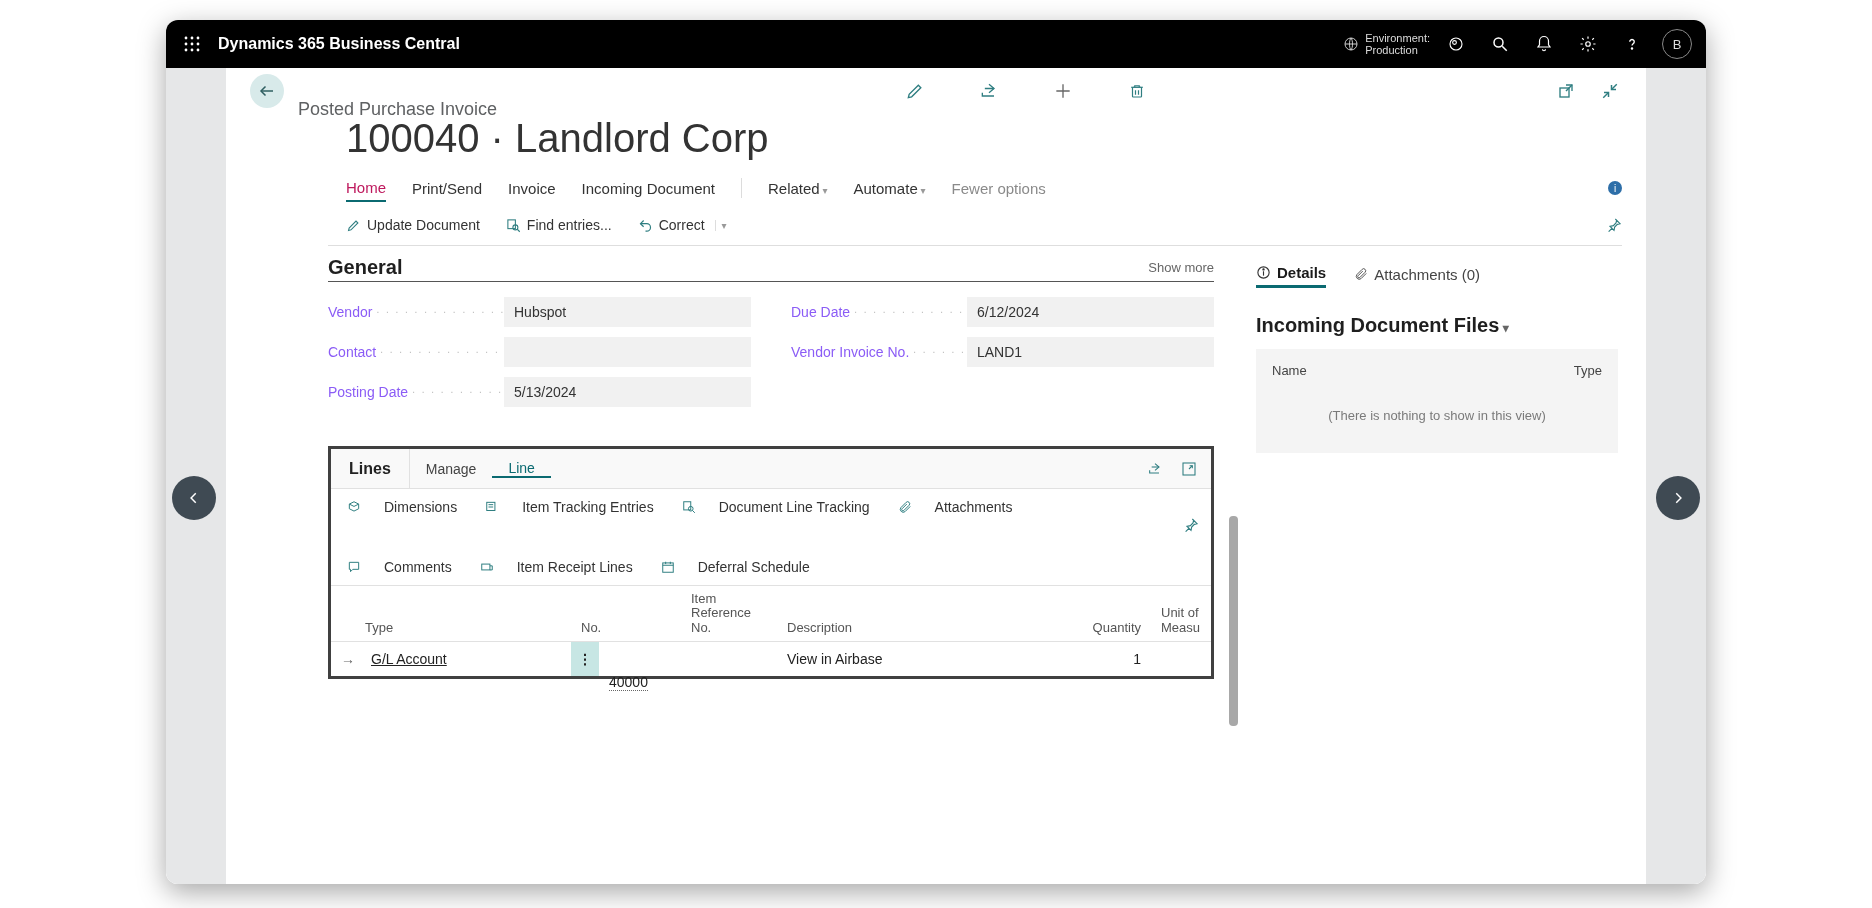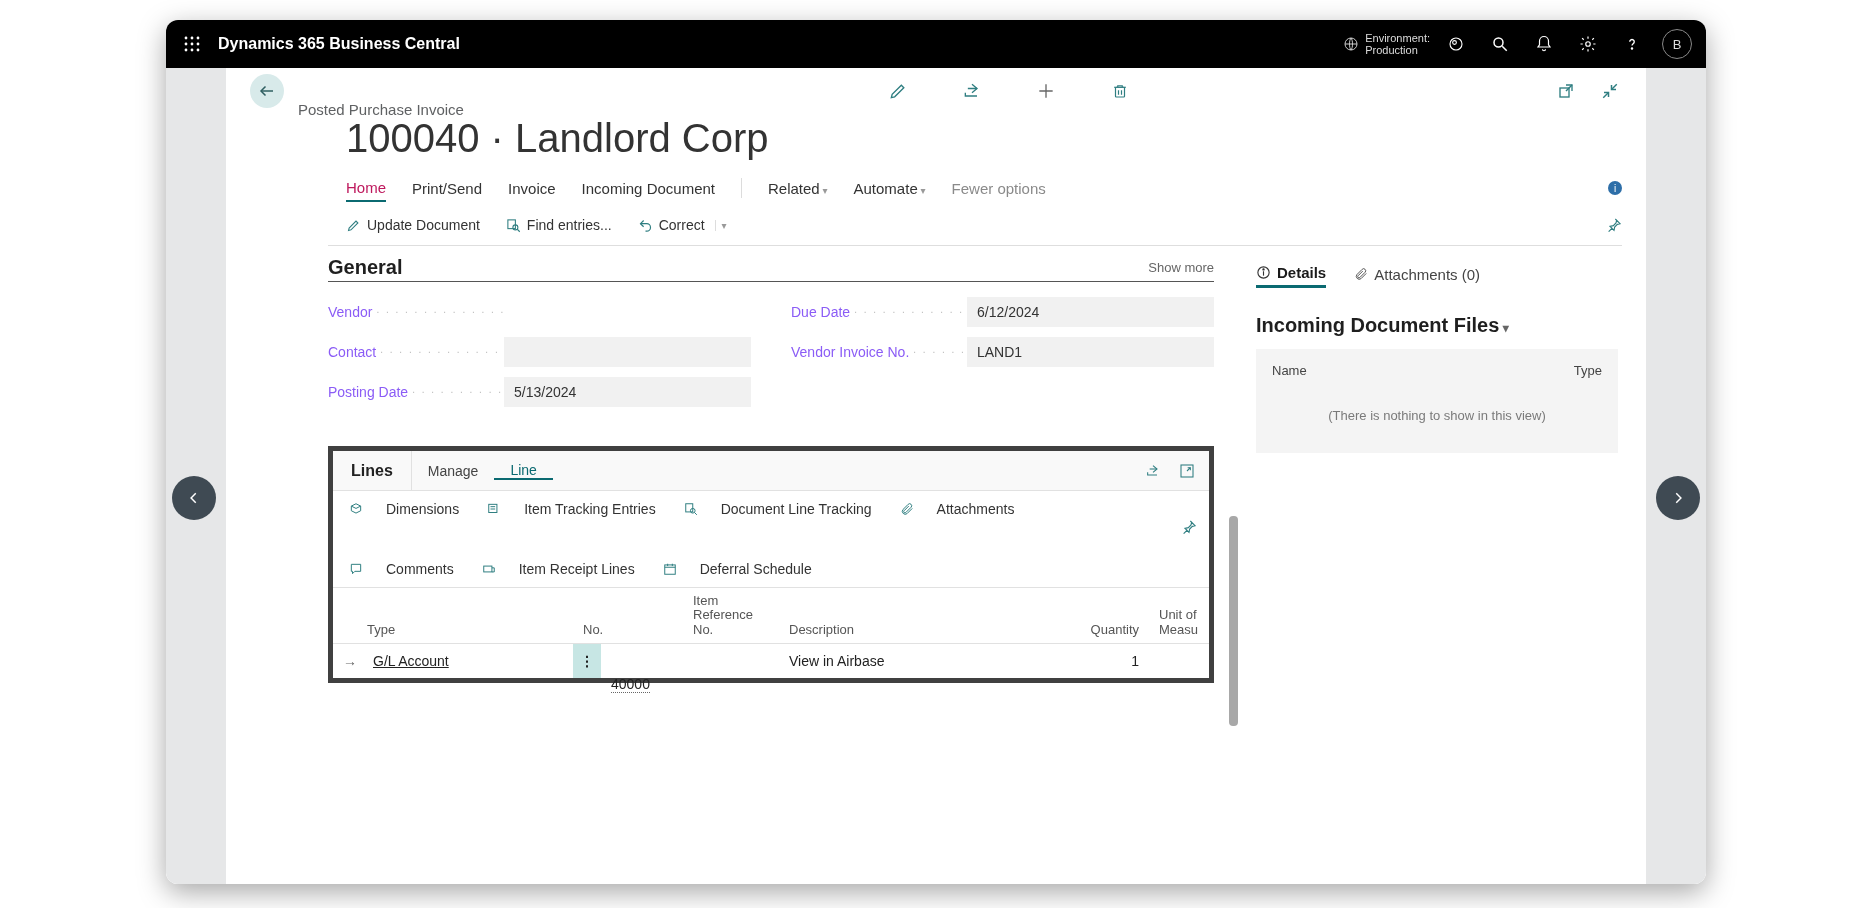--- a/index.html
+++ b/index.html
@@ -21,21 +21,21 @@
   .topbar .env .txt { display:flex; flex-direction:column; line-height:1.1; font-size:11px;}
   .topbar .avatar { width:30px; height:30px; border-radius:50%; border:1px solid #888; display:flex; align-items:center; justify-content:center; font-size:13px; color:#ddd; margin:0 8px;}
   
   .page { position: relative; height: calc(100% - 48px); background:#fff; display:flex; }
   .gutter { width:60px; background:#e6e7e8; }
   .center { flex:1; background:#fff; display:flex; flex-direction:column; position:relative; }
   .scrollbar { position:absolute; top:270px; right:0; width:9px; height:210px; background:#a8a8a8; border-radius:4px; }
   
   .doc-header-row { height:46px; display:flex; align-items:center; padding:0 24px; border-bottom:0; }
   .back-btn { width:34px; height:34px; border-radius:50%; background:#d8eaea; display:flex; align-items:center; justify-content:center; color:#2f7e81; cursor:pointer; margin-right:14px;}
-  .doc-type { color:#5f6163; font-size:15px;margin-top:37px; }
+  .doc-type { color:#5f6163; font-size:18px;margin-top:37px; }
   .doc-header-row .mid { flex:1; display:flex; justify-content:center; gap:50px; }
   .doc-header-row .ico, .doc-header-row .ico2 { color:#2f7e81; cursor:pointer; width:24px; height:24px; display:flex; align-items:center; justify-content:center;}
   .doc-header-row .right { display:flex; gap:20px; color:#2f7e81;}
   .doc-title { font-size:40px; font-weight:300; color:#333; padding:6px 24px 10px 120px; margin-top:-4px;}
   
   .ribbon { display:flex; align-items:center; padding:0 24px 0 120px; gap:26px; border-bottom:0; height:34px;}
   .ribbon .tab { font-size:15px; color:#333; cursor:pointer; padding:4px 0; }
   .ribbon .tab.active { color:#be185d; border-bottom:2px solid #0b6a71;}
   .ribbon .chev::after { content:" \25BE"; color:#999; font-size:10px;}
   .ribbon .sep { width:1px; height:20px; background:#dcdcdc; }
@@ -58,21 +58,21 @@
   .form-grid { display:flex; gap:40px; }
   .form-col { flex:1; }
   .form-row { display:flex; align-items:center; height:40px; }
   .form-label { width:176px; font-size:14px; color:#8b5cf6; position:relative; overflow:hidden; white-space:nowrap;}
   .form-label::after {
     content: ". . . . . . . . . . . . . . . . . . . . . . . . . . . . . . . . . . . . . . . . . . . . . . . ."; color:#bbb; letter-spacing:2px; margin-left:4px; font-size:10px;
     position:absolute;
   }
   .form-input { flex:1; height:30px; background:#f1f1f1; border:none; padding:0 10px; font-size:14px; color:#333;}
   
-  .lines-panel { margin-top:34px; border:5px solid #404040; background:#fff; }
+  .lines-panel { margin-top:34px; border:3px solid #404040; background:#fff; }
   .lines-tabs { display:flex; align-items:center; height:40px; background:#f9f9f9; border-bottom:1px solid #e1e1e1;}
   .lines-tabs .lt { padding:0 18px; font-size:16px; font-weight:600; color:#222; border-right:1px solid #e1e1e1; height:100%; display:flex; align-items:center;}
   .lines-tabs .li { padding:0 16px; font-size:14px; color:#444; cursor:pointer;}
   .lines-tabs .li.active { color:#0b6a71; border-bottom:2px solid #0b6a71; }
   .lines-tabs .icons { margin-left:auto; display:flex; gap:18px; padding-right:14px; color:#2f7e81;}
   .lines-actions { display:flex; flex-wrap:wrap; gap:22px 28px; padding:10px 16px; border-bottom:1px solid #e1e1e1; position:relative;}
   .lines-actions .act { display:flex; align-items:center; gap:23px; font-size:14px; color:#333; cursor:pointer;}
   .lines-actions .act .i { color:#2f7e81; }
   .lines-actions .pin2 { position:absolute; right:12px; top:28px; color:#2f7e81; cursor:pointer;}
   .grid-head { display:flex; background:#fff; border-bottom:1px solid #e1e1e1; font-size:13px; color:#555; padding:6px 0; }
@@ -296,20 +296,21 @@
       <div class="body-split">
         <div class="body-left">
           <div class="section-head">
             <div class="section-title">General</div>
             <div class="showmore">Show more</div>
           </div>
           <div class="form-grid">
             <div class="form-col">
               <div class="form-row">
                 <div class="form-label">Vendor</div>
+                <input class="form-input" readonly="" value="Hubspot" style="">
               </div>
               <div class="form-row">
                 <div class="form-label">Contact</div>
                 <input class="form-input" readonly="" value="" style="">
               </div>
               <div class="form-row">
                 <div class="form-label">Posting Date</div>
                 <input class="form-input" readonly="" value="5/13/2024" style="">
               </div>
             </div>

